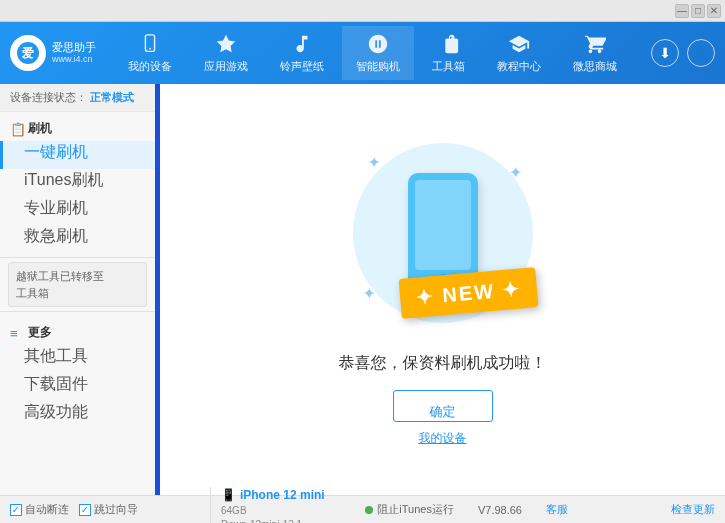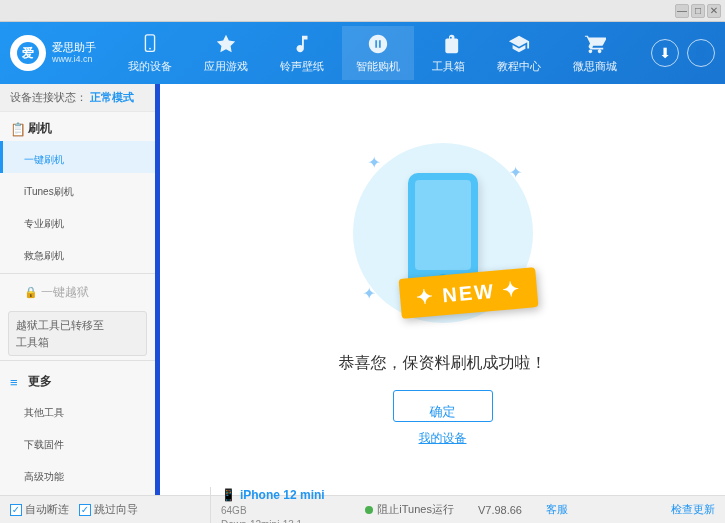--- a/index.html
+++ b/index.html
@@ -161,22 +161,22 @@
       font-weight: bold;
     }
     .sidebar-icon {
       width: 14px;
       height: 14px;
       margin-right: 4px;
       color: #2196F3;
       font-size: 13px;
     }
     .sidebar-item {
-      padding: 12px 10px 6px 24px;
-      font-size: 10px;
+      padding: 1px 10px 6px 24px;
+      font-size: 16px;
       color: #555;
       cursor: pointer;
     }
     .sidebar-item.active {
       color: #2196F3;
       background: #e3f2fd;
       border-left: 3px solid #2196F3;
       padding-left: 21px;
     }
     .sidebar-disabled {
@@ -482,24 +482,20 @@
       <span>iTunes刷机</span>
     </div>
     <div class="sidebar-item">
       <span>专业刷机</span>
     </div>
     <div class="sidebar-item">
       <span>救急刷机</span>
     </div>
 
     <div class="sidebar-divider"></div>
-    <div class="sidebar-disabled">
-      <span style="font-size:11px; color:#aaa;">🔒</span>
-      <span>一键越狱</span>
-    </div>
     <div class="sidebar-info-box">
       <span>越狱工具已转移至<br>工具箱</span>
     </div>
 
     <div class="sidebar-divider"></div>
     <div class="sidebar-more-title">
       <span class="sidebar-icon">≡</span>
       <span>更多</span>
     </div>
     <div class="sidebar-item">

